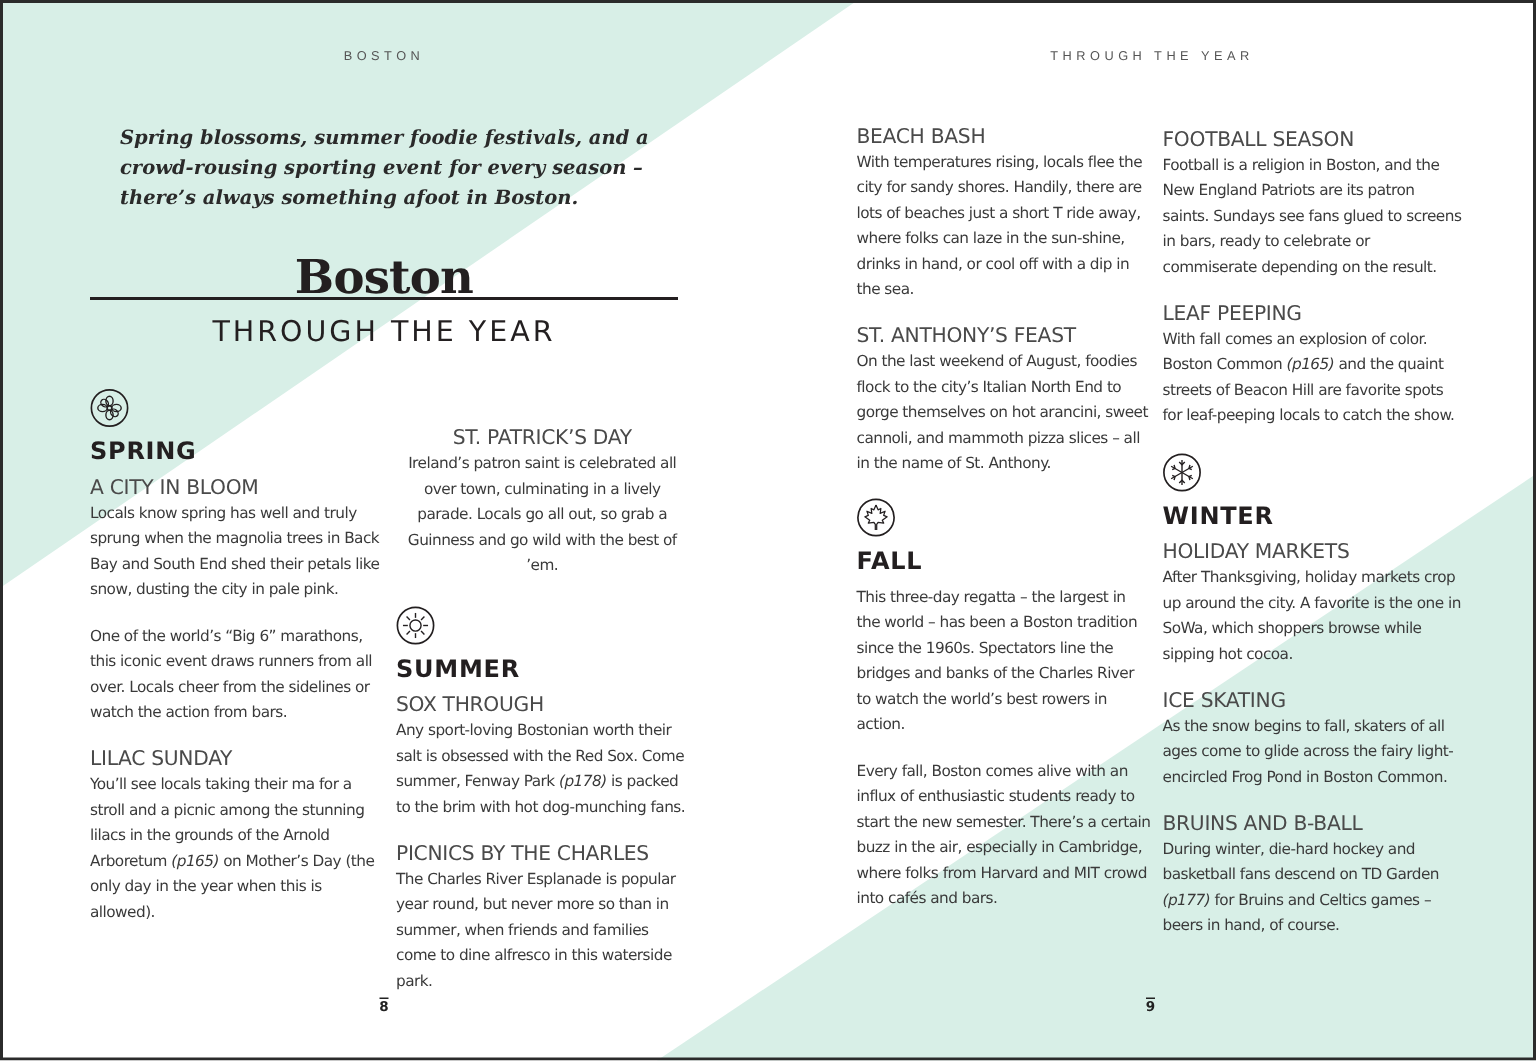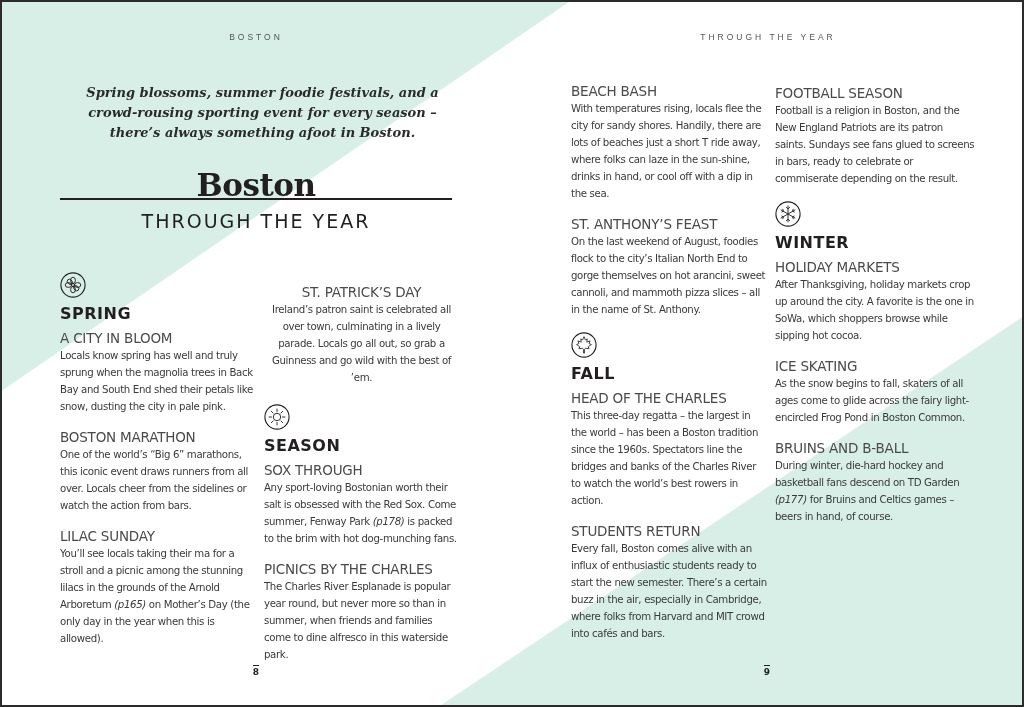--- a/index.html
+++ b/index.html
@@ -13,21 +13,21 @@
   .bg-svg { position: absolute; left: 0; top: 0; width: 1024px; height: 707px; z-index: 0; }
 
   .page { position: absolute; top: 0; height: 503px; z-index: 1; }
   .page-left { left: 0; width: 512px; }
   .page-right { left: 512px; width: 512px; }
 
   .running-head { position: absolute; top: 32px; font-size: 8.5px; letter-spacing: 3px; color: #555; text-align: center; }
   .page-left .running-head { left: 0; width: 512px; }
   .page-right .running-head { left: 0; width: 512px; }
 
-  .intro { position: absolute; left: 80px; top: 83px; width: 365px; text-align: center;
+  .intro { position: absolute; left: 80px; top: 83px; width: 365px; 
            font-family: "DejaVu Serif", serif; font-style: italic; font-weight: bold;
            font-size: 13px; line-height: 20px; color: #2a2a2a; }
 
   .title-block { position: absolute; left: 60px; top: 170px; width: 392px; }
   .title-main { text-align: center; font-family: "DejaVu Serif", serif; font-weight: bold;
                 font-size: 31px; line-height: 30px; color: #231f20; position: relative; z-index: 2; letter-spacing: -0.5px; }
   .title-rule { height: 2px; background: #231f20; margin-top: -2px; }
   .title-sub { text-align: center; font-family: "DejaVu Sans", sans-serif; font-size: 19px;
                letter-spacing: 2px; color: #231f20; margin-top: 10px; }
 
@@ -60,41 +60,40 @@
   <div class="running-head">BOSTON</div>
 
   <div class="intro">Spring blossoms, summer foodie festivals, and a crowd-rousing sporting event for every season – there’s always something afoot in Boston.</div>
 
   <div class="title-block">
     <div class="title-main">Boston</div>
     <div class="title-rule"></div>
     <div class="title-sub">THROUGH THE YEAR</div>
   </div>
 
-  <div class="col" style="left:60px; top:272px; width:195px;">
+  <div class="col" style="left:60px; top:259px; width:195px;">
     <svg class="season-icon" viewBox="0 0 28 28">
       <circle cx="14" cy="14" r="13" fill="none" stroke="#231f20" stroke-width="1.2"></circle>
       <g fill="none" stroke="#231f20" stroke-width="1">
         <ellipse cx="14" cy="9" rx="2.6" ry="3.4"></ellipse>
         <ellipse cx="14" cy="19" rx="2.6" ry="3.4"></ellipse>
         <ellipse cx="9" cy="14" rx="3.4" ry="2.6"></ellipse>
         <ellipse cx="19" cy="14" rx="3.4" ry="2.6"></ellipse>
         <ellipse cx="10.5" cy="10.5" rx="2.4" ry="3" transform="rotate(-45 10.5 10.5)"></ellipse>
         <ellipse cx="17.5" cy="17.5" rx="2.4" ry="3" transform="rotate(-45 17.5 17.5)"></ellipse>
         <circle cx="14" cy="14" r="1.6"></circle>
       </g>
     </svg>
     <div class="season-title">SPRING</div>
 
     <div class="entry">
       <div class="entry-title">A CITY IN BLOOM</div>
       <div class="entry-body">Locals know spring has well and truly sprung when the magnolia trees in Back Bay and South End shed their petals like snow, dusting the city in pale pink.</div>
     </div>
     <div class="entry">
-      <div class="entry-title">BOSTON MARATHON</div>
       <div class="entry-body">One of the world’s “Big 6” marathons, this iconic event draws runners from all over. Locals cheer from the sidelines or watch the action from bars.</div>
     </div>
     <div class="entry">
       <div class="entry-title">LILAC SUNDAY</div>
       <div class="entry-body"><span>You’ll see locals taking their ma for a stroll and a picnic among the stunning lilacs in the grounds of the Arnold Arboretum </span><i>(p165)</i><span> on Mother’s Day (the only day in the year when this is allowed).</span></div>
     </div>
   </div>
 
   <div class="col" style="left:264px; top:284px; width:195px;">
     <div class="entry" style="margin-bottom:18px;text-align:center;">
@@ -109,21 +108,21 @@
         <line x1="14" y1="5" x2="14" y2="8.5"></line>
           <line x1="14" y1="19.5" x2="14" y2="23"></line>
         <line x1="5" y1="14" x2="8.5" y2="14"></line>
           <line x1="19.5" y1="14" x2="23" y2="14"></line>
         <line x1="7.6" y1="7.6" x2="10" y2="10"></line>
           <line x1="18" y1="18" x2="20.4" y2="20.4"></line>
         <line x1="20.4" y1="7.6" x2="18" y2="10"></line>
           <line x1="10" y1="18" x2="7.6" y2="20.4"></line>
       </g>
     </svg>
-    <div class="season-title">SEASON</div>
+    <div class="season-title">SUMMER</div>
 
     <div class="entry">
       <div class="entry-title">SOX THROUGH</div>
       <div class="entry-body"><span>Any sport-loving Bostonian worth their salt is obsessed with the Red Sox. Come summer, Fenway Park </span><i>(p178)</i><span> is packed to the brim with hot dog-munching fans.</span></div>
     </div>
     <div class="entry">
       <div class="entry-title">PICNICS BY THE CHARLES</div>
       <div class="entry-body">The Charles River Esplanade is popular year round, but never more so than in summer, when friends and families come to dine alfresco in this waterside park.</div>
     </div>
   </div>
@@ -144,33 +143,35 @@
       <div class="entry-body">On the last weekend of August, foodies flock to the city’s Italian North End to gorge themselves on hot arancini, sweet cannoli, and mammoth pizza slices – all in the name of St. Anthony.</div>
     </div>
 
     <svg class="season-icon" viewBox="0 0 28 28">
       <circle cx="14" cy="14" r="13" fill="none" stroke="#231f20" stroke-width="1.2"></circle>
       <path d="M14 5 L15.5 8.5 L17.5 7.5 L17 11 L20.5 9.5 L19.5 12.5 L22 13.5 L18.5 16 L19.5 18 L15.5 17.5 L14.5 19 L14.5 23 M14 5 L12.5 8.5 L10.5 7.5 L11 11 L7.5 9.5 L8.5 12.5 L6 13.5 L9.5 16 L8.5 18 L12.5 17.5 L13.5 19 L13.5 23" fill="none" stroke="#231f20" stroke-width="0.9" stroke-linejoin="round"></path>
     </svg>
     <div class="season-title">FALL</div>
 
     <div class="entry">
-      <div class="entry-title">HEAD OF THE CHARLES</div>
       <div class="entry-body">This three-day regatta – the largest in the world – has been a Boston tradition since the 1960s. Spectators line the bridges and banks of the Charles River to watch the world’s best rowers in action.</div>
     </div>
     <div class="entry">
-      <div class="entry-title">STUDENTS RETURN</div>
       <div class="entry-body">Every fall, Boston comes alive with an influx of enthusiastic students ready to start the new semester. There’s a certain buzz in the air, especially in Cambridge, where folks from Harvard and MIT crowd into cafés and bars.</div>
     </div>
   </div>
 
   <div class="col" style="left:263px; top:85px; width:200px;">
     <div class="entry">
       <div class="entry-title">FOOTBALL SEASON</div>
       <div class="entry-body">Football is a religion in Boston, and the New England Patriots are its patron saints. Sundays see fans glued to screens in bars, ready to celebrate or commiserate depending on the result.</div>
+    </div>
+    <div class="entry" style="margin-bottom:16px;">
+      <div class="entry-title">LEAF PEEPING</div>
+      <div class="entry-body"><span>With fall comes an explosion of color. Boston Common </span><i>(p165)</i><span> and the quaint streets of Beacon Hill are favorite spots for leaf-peeping locals to catch the show.</span></div>
     </div>
 
     <svg class="season-icon" viewBox="0 0 28 28">
       <circle cx="14" cy="14" r="13" fill="none" stroke="#231f20" stroke-width="1.2"></circle>
       <g stroke="#231f20" stroke-width="1" fill="none">
         <line x1="14" y1="5" x2="14" y2="23"></line>
         <line x1="6.2" y1="9.5" x2="21.8" y2="18.5"></line>
         <line x1="6.2" y1="18.5" x2="21.8" y2="9.5"></line>
         <polyline points="12,6.5 14,8.5 16,6.5"></polyline>
         <polyline points="12,21.5 14,19.5 16,21.5"></polyline>

